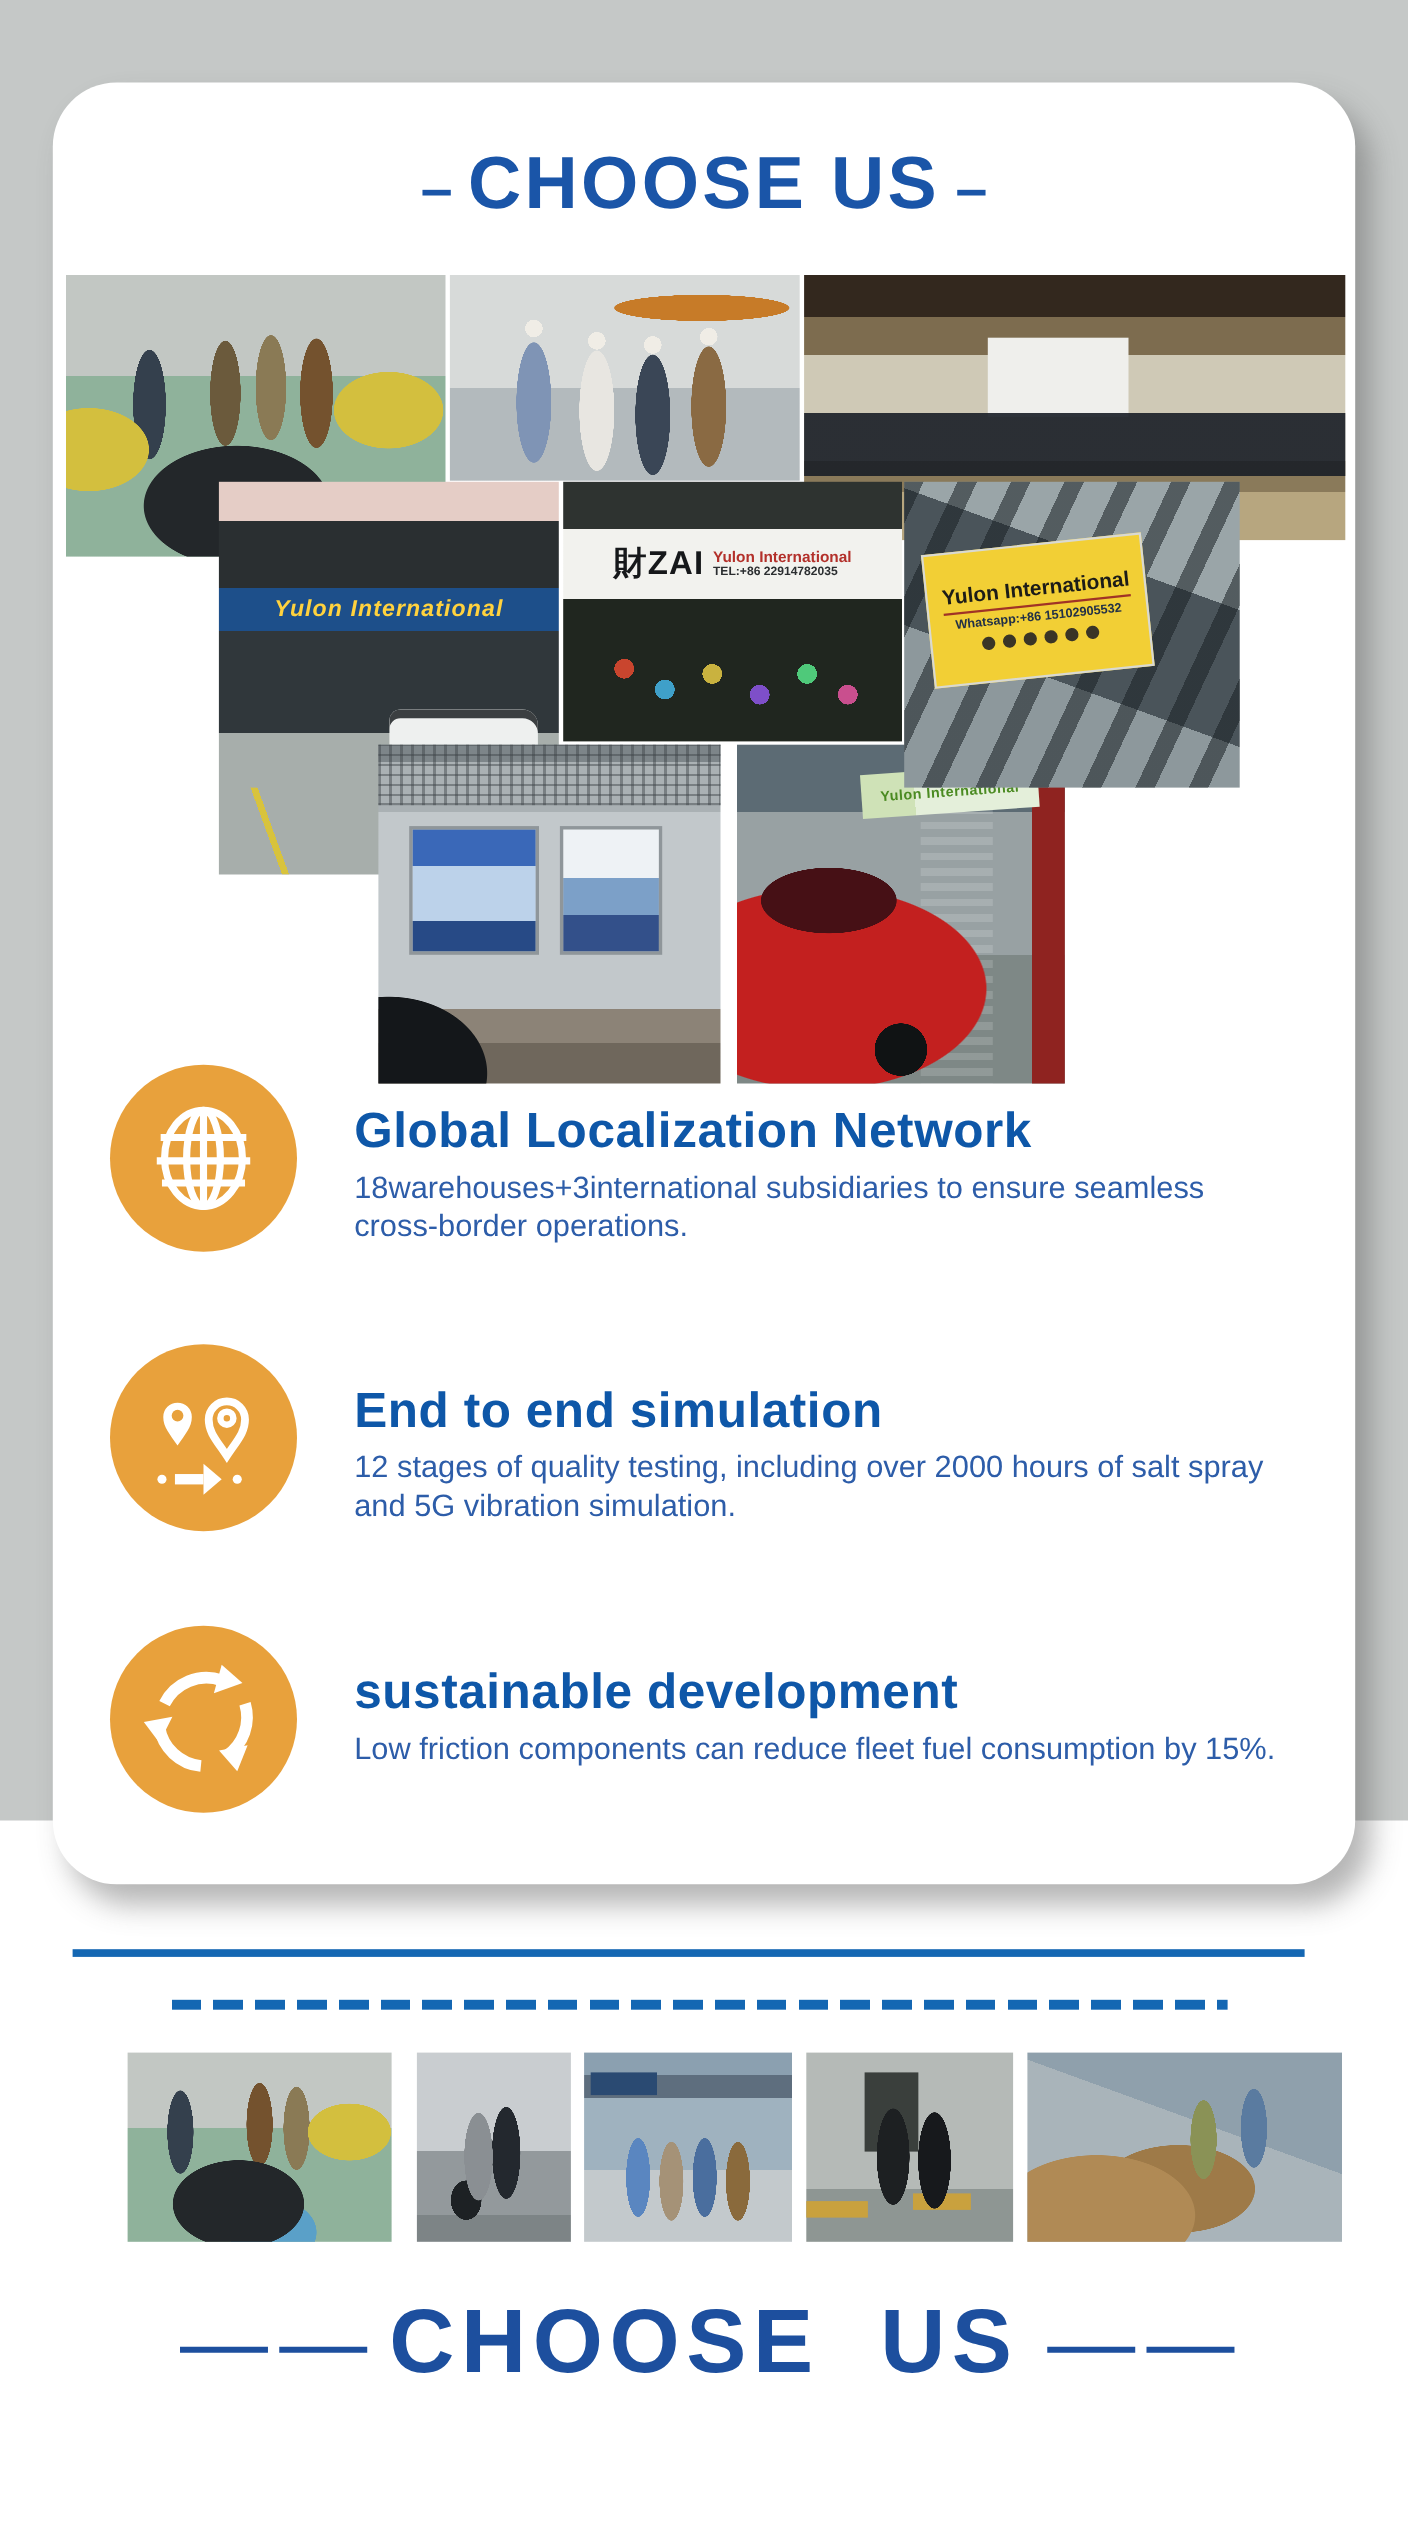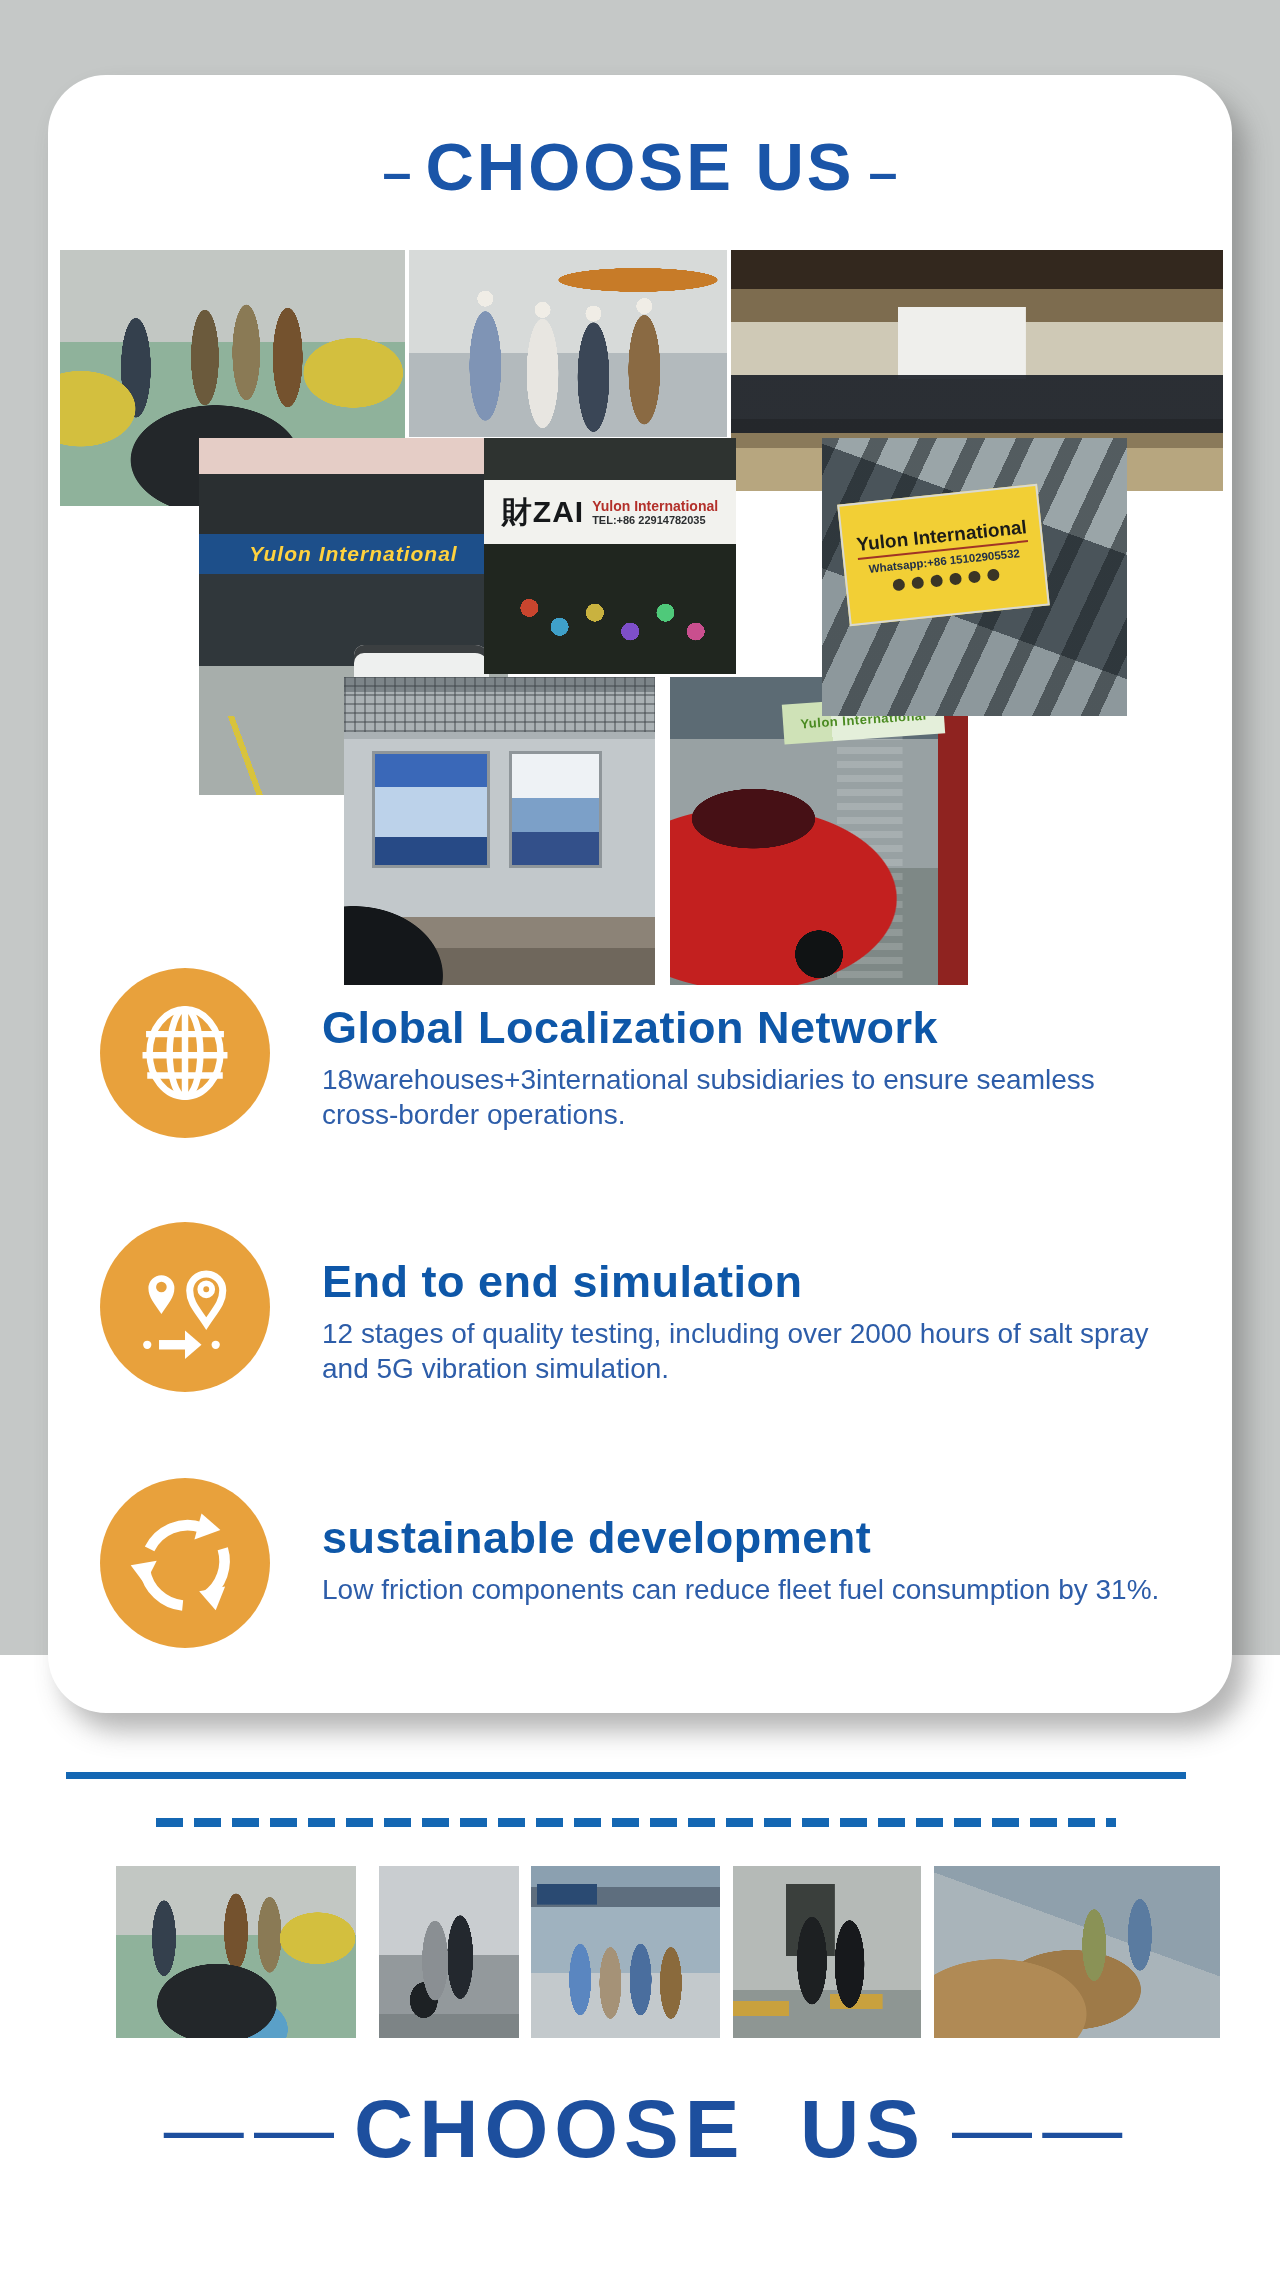--- a/index.html
+++ b/index.html
@@ -48,21 +48,21 @@
       linear-gradient(#efefec 0 100%) no-repeat 46% 34%/26% 30%,
       linear-gradient(180deg,#33281e 0 16%,#7d6c4f 16% 30%,#cfc9b6 30% 70%,#8a7a5a 70% 82%,#b7a67f 82% 100%);}
   .p4{left:199px;top:438px;width:309px;height:357px;background:
       linear-gradient(180deg,#e5cdc6 0 10%,#2a2f31 10% 27%,#1d4f8a 27% 38%,#30373b 38% 64%,#a7aeab 64% 100%);}
   .p4-sign{position:absolute;left:0;top:27%;width:100%;height:11%;display:flex;align-items:center;
       justify-content:center;color:#ffd23e;font-weight:700;font-style:italic;font-size:21px;letter-spacing:1px;}
   .p4-truck{position:absolute;right:6%;top:58%;width:44%;height:20%;background:#eef0ef;border-radius:10px 14px 4px 4px;
       box-shadow:0 8px 0 #3b3f41 inset;}
   .p4-lines{position:absolute;left:0;bottom:0;width:100%;height:22%;background:
       repeating-linear-gradient(70deg,transparent 0 54px,#d8c33c 54px 60px,transparent 60px 130px);}
-  .p5{left:484px;top:438px;width:252px;height:236px;background:
+  .p5{left:512px;top:438px;width:308px;height:236px;background:
       radial-gradient(circle 9px at 18% 72%,#c9452e 0 99%,transparent 100%),
       radial-gradient(circle 9px at 30% 80%,#3fa0c9 0 99%,transparent 100%),
       radial-gradient(circle 9px at 44% 74%,#c9b23f 0 99%,transparent 100%),
       radial-gradient(circle 9px at 58% 82%,#7e4fc9 0 99%,transparent 100%),
       radial-gradient(circle 9px at 72% 74%,#4fc97a 0 99%,transparent 100%),
       radial-gradient(circle 9px at 84% 82%,#c94f8e 0 99%,transparent 100%),
       linear-gradient(180deg,#2e3330 0 18%,#f2f2ee 18% 45%,#20261f 45% 100%);}
   .p5-banner{position:absolute;left:4%;top:18%;width:92%;height:27%;display:flex;align-items:center;
       justify-content:center;gap:8px;color:#16181a;}
   .zai-big{font-size:30px;font-weight:800;letter-spacing:1px;}
@@ -261,21 +261,21 @@
         </g>
         <g fill="#ffffff">
           <path d="M64 8 L80 22 L58 30 Z"></path>
           <path d="M4 52 L26 48 L16 68 Z"></path>
           <path d="M76 90 L62 74 L84 70 Z"></path>
         </g>
       </svg>
     </div>
     <div class="ftext">
       <div class="ftitle">sustainable development</div>
-      <div class="fbody">Low friction components can reduce fleet fuel consumption by 31%.</div>
+      <div class="fbody">Low friction components can reduce fleet fuel consumption by 15%.</div>
     </div>
   </div>
 
   <div class="line-solid"></div>
   <div class="line-dashed"></div>
 
   <div class="bphoto b1"></div>
   <div class="bphoto b2"></div>
   <div class="bphoto b3"></div>
   <div class="bphoto b4"></div>

